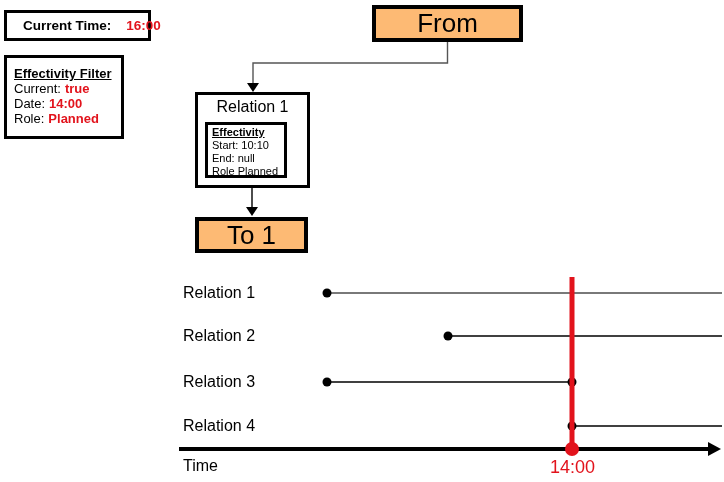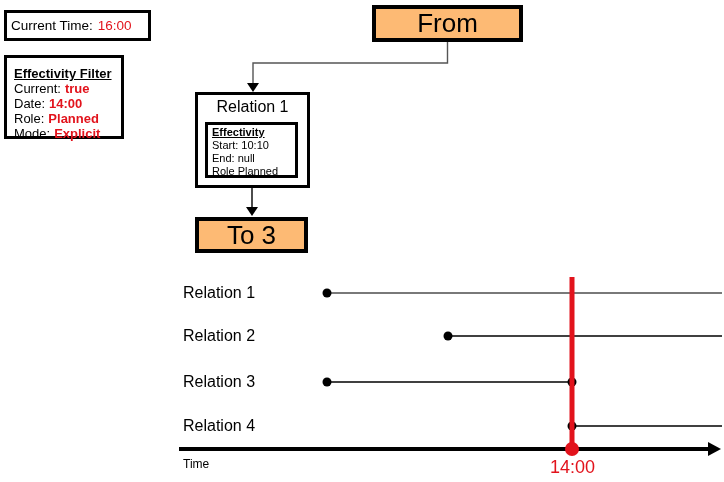--- a/index.html
+++ b/index.html
@@ -4,52 +4,52 @@
 <style>
   * { margin:0; padding:0; box-sizing:border-box; }
   body { background:#fff; font-family:"Liberation Sans", sans-serif; }
   .canvas { position:relative; width:724px; height:482px; background:#fff; overflow:hidden; }
 
   .red { color:#e2131c; }
 
   
   .current-time {
     position:absolute; left:4px; top:10px; width:147px; height:31px;
-    border:3px solid #000; display:flex; align-items:center; padding:0 4px;
-    font-size:13.5px; font-weight:normal; white-space:nowrap;
+    border:3px solid #000; display:flex; align-items:center; padding:0 16px;
+    font-size:13.5px; font-weight:bold; white-space:nowrap;
   }
-  .current-time .val { margin-left:5px; }
+  .current-time .val { margin-left:15px; }
 
   .filter {
     position:absolute; left:4px; top:55px; width:120px; height:84px;
     border:3px solid #000; padding:8px 7px; font-size:13px; line-height:15px;
   }
   .filter-title { font-weight:bold; text-decoration:underline; }
   .filter-row span.lab { margin-right:4px; }
   .filter-row .val { font-weight:bold; }
 
   
   .node { position:absolute; border:4px solid #000; display:flex; align-items:center; justify-content:center; font-size:26px; color:#000; background:#fdba74; }
   .node-from { left:372px; top:5px; width:151px; height:37px; }
   .node-to   { left:195px; top:217px; width:113px; height:36px; }
 
   .node-relation {
     position:absolute; left:195px; top:92px; width:115px; height:96px;
     border:3px solid #000; background:#fff;
   }
   .relation-title { text-align:center; font-size:16px; margin-top:3px; }
   .eff-box {
-    position:absolute; left:7px; top:27px; width:93px; height:56px;
+    position:absolute; left:7px; top:27px; width:82px; height:56px;
     border:3px solid #000; padding:1px 4px; font-size:11px; line-height:13px;
   }
   .eff-title { font-weight:bold; text-decoration:underline; }
 
   
   .tl-label { position:absolute; left:183px; font-size:16px; color:#000; }
-  .axis-label { position:absolute; left:183px; top:457px; font-size:12px; color:#000; }
+  .axis-label { position:absolute; left:183px; top:457px; font-size:16px; color:#000; }
   .marker-label { position:absolute; left:550px; top:457px; font-size:18px; }
 
   svg.layer { position:absolute; left:0; top:0; pointer-events:none; }
 </style>
 </head>
 <body>
 
 <div class="canvas">
 
   <div class="current-time">
@@ -61,38 +61,35 @@
     <div class="filter-title">Effectivity Filter</div>
     <div class="filter-row">
       <span class="lab">Current:</span><span class="red val">true</span>
     </div>
     <div class="filter-row">
       <span class="lab">Date:</span><span class="red val">14:00</span>
     </div>
     <div class="filter-row">
       <span class="lab">Role:</span><span class="red val">Planned</span>
     </div>
-    <div class="filter-row">
-      <span class="lab">Mode:</span><span class="red val">Explicit</span>
-    </div>
   </div>
 
   <div class="node node-from">From</div>
 
   <div class="node-relation">
     <div class="relation-title">Relation 1</div>
     <div class="eff-box">
       <div class="eff-title">Effectivity</div>
       <div>Start: 10:10</div>
       <div>End: null</div>
       <div>Role Planned</div>
     </div>
   </div>
 
-  <div class="node node-to">To 3</div>
+  <div class="node node-to">To 1</div>
 
   <svg class="layer" width="724" height="482" viewBox="0 0 724 482">
 
     <path d="M447.5 42 V63 H253 V84" fill="none" stroke="#555555" stroke-width="1.4"></path>
     <polygon points="247,83 259,83 253,92" fill="#000"></polygon>
 
     <line x1="252" y1="188" x2="252" y2="208" stroke="#000" stroke-width="1.4"></line>
     <polygon points="246,207 258,207 252,216" fill="#000"></polygon>
 
     <line x1="327" y1="293" x2="722" y2="293" stroke="#4d4d4d" stroke-width="1.5"></line>

